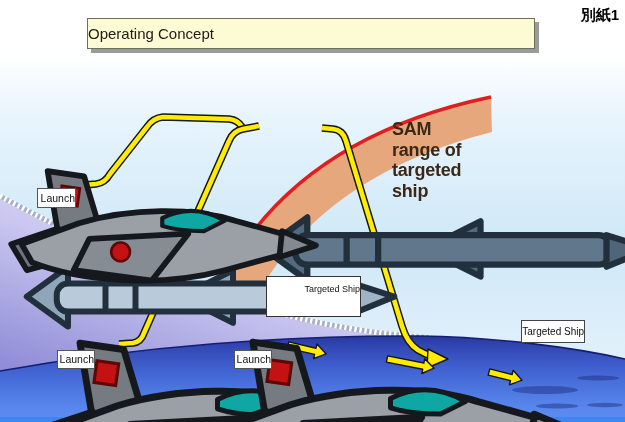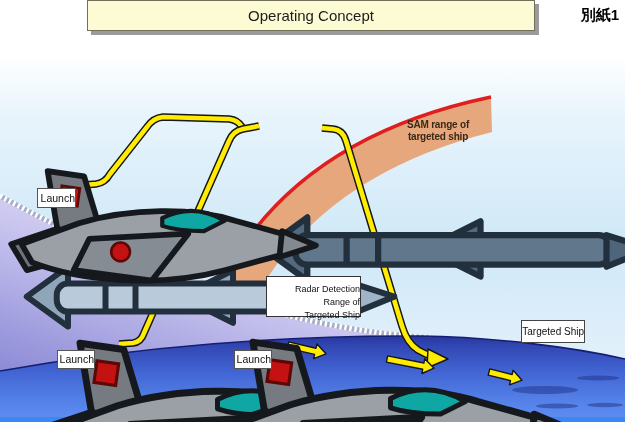--- a/index.html
+++ b/index.html
@@ -4,32 +4,32 @@
 <style>
   html,body{margin:0;padding:0;background:#fff;}
   .stage{
     position:relative;width:625px;height:422px;overflow:hidden;
     font-family:"Liberation Sans", sans-serif;
     background:linear-gradient(180deg,#ffffff 0%,#ffffff 13%,#e7f4fc 28%,#cfe8f7 58%,#ddeefa 78%,#e8f5fd 100%);
   }
   .stage svg{position:absolute;left:0;top:0;}
   .overlay{position:absolute;z-index:5;}
   .title-box{
-    left:87px;top:0;width:446px;height:29px;
+    left:87px;top:18px;width:446px;height:29px;
     background:#fdfbd3;border:1px solid #6f6f5a;
     box-shadow:4px 4px 0 #9b9b9b;
-    text-align:center;line-height:29px;font-size:15px;color:#1c1c1c;
+    line-height:29px;font-size:15px;color:#1c1c1c;
   }
   .attachment{
     right:6px;top:6px;font-size:15px;font-weight:bold;color:#000;
     font-family:"Liberation Sans","DejaVu Sans",sans-serif;
   }
   .sam-label{
-    left:392px;top:119px;width:92px;text-align:center;
-    font-size:10px;font-weight:bold;color:#3a2817;line-height:1.15;
+    left:392px;top:119px;width:92px;
+    font-size:18px;font-weight:bold;color:#3a2817;line-height:1.15;
     letter-spacing:-0.2px;
   }
   .mini-box{
     background:#ffffff;border:1px solid #555;color:#111;text-align:right;
   }
   .launch-1{left:37px;top:188px;width:37px;height:18px;font-size:10.5px;line-height:18px;}
   .launch-2{left:57px;top:350px;width:36px;height:17px;font-size:10.5px;line-height:17px;}
   .launch-3{left:234px;top:350px;width:36px;height:17px;font-size:10.5px;line-height:17px;}
   .radar-box{
     left:266px;top:276px;width:95px;height:41px;border:1px solid #333;
@@ -167,19 +167,18 @@
   <div class="overlay sam-label">
     <div>SAM range of</div>
     <div>targeted ship</div>
   </div>
 
   <div class="overlay mini-box launch-1">Launch</div>
   <div class="overlay mini-box launch-2">Launch</div>
   <div class="overlay mini-box launch-3">Launch</div>
 
   <div class="overlay mini-box radar-box">
-    <div>Radar Detection Range of</div>
     <div>Targeted Ship</div>
   </div>
 
   <div class="overlay mini-box tship-box">Targeted Ship</div>
 
 </div>
 
 </body></html>

